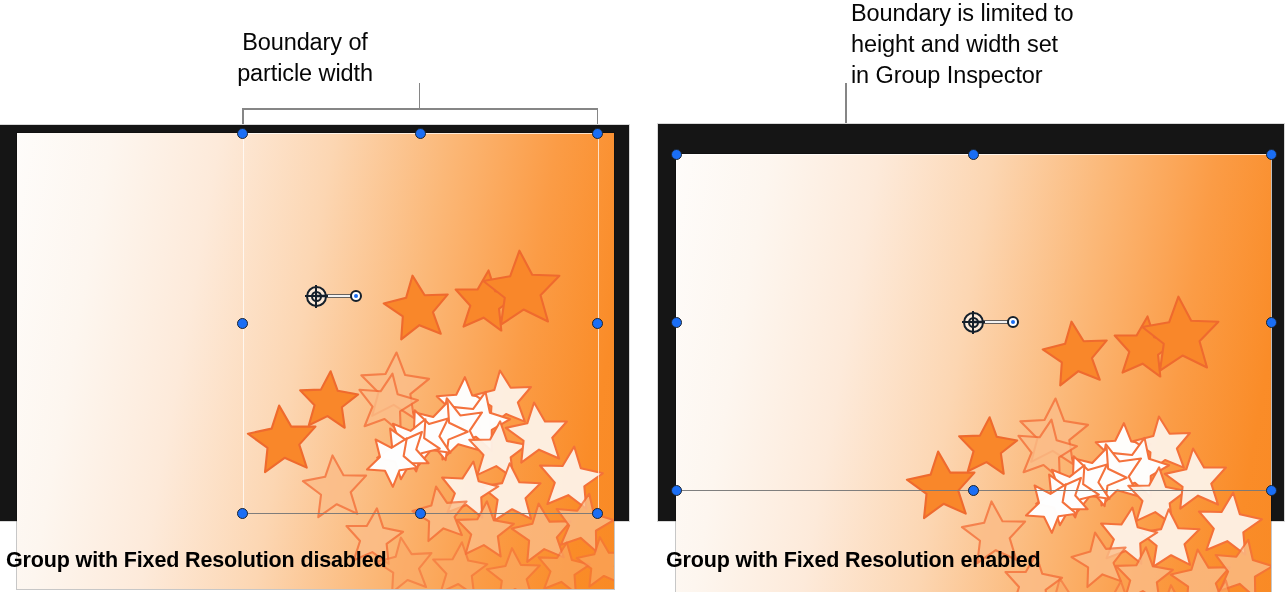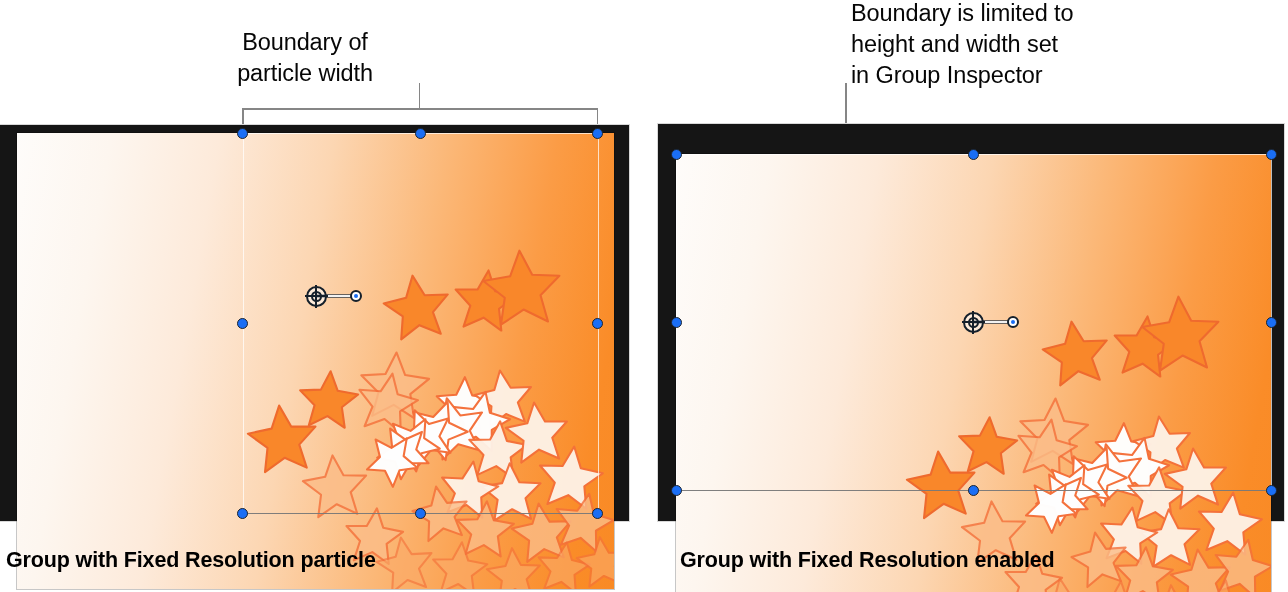--- a/index.html
+++ b/index.html
@@ -159,21 +159,21 @@
   
   .caption {
     position: absolute;
     top: 548px;
     font-size: 21.5px;
     font-weight: bold;
     color: #000000;
     letter-spacing: -0.15px;
   }
   .caption-left  { left: 6px; }
-  .caption-right { left: 680px; }
+  .caption-right { left: 666px; }
 </style>
 </head>
 <body>
 
 <div class="figure-root">
 
   <div class="panel panel-left">
 
     <div class="callout-text callout-left">Boundary of
 particle width</div>
@@ -364,21 +364,21 @@
         <div class="anchor-arm" style="left: 316px; top: 295px; width: 40px;"></div>
         <div class="anchor" style="left: 316px; top: 296px;">
           <div class="ring"></div>
           <div class="cx-h"></div>
           <div class="cx-v"></div>
           <div class="ring2"></div>
         </div>
         <div class="anchor-knob" style="left: 356px; top: 296px;"></div>
       </div>
 
-    <div class="caption caption-left">Group with Fixed Resolution particle</div>
+    <div class="caption caption-left">Group with Fixed Resolution disabled</div>
   </div>
 
   <div class="panel panel-right">
   </div>
 
   <div class="callout-text callout-right">Boundary is limited to
 height and width set
 in Group Inspector</div>
 
   <div class="leader leader-v leader-right"></div>

